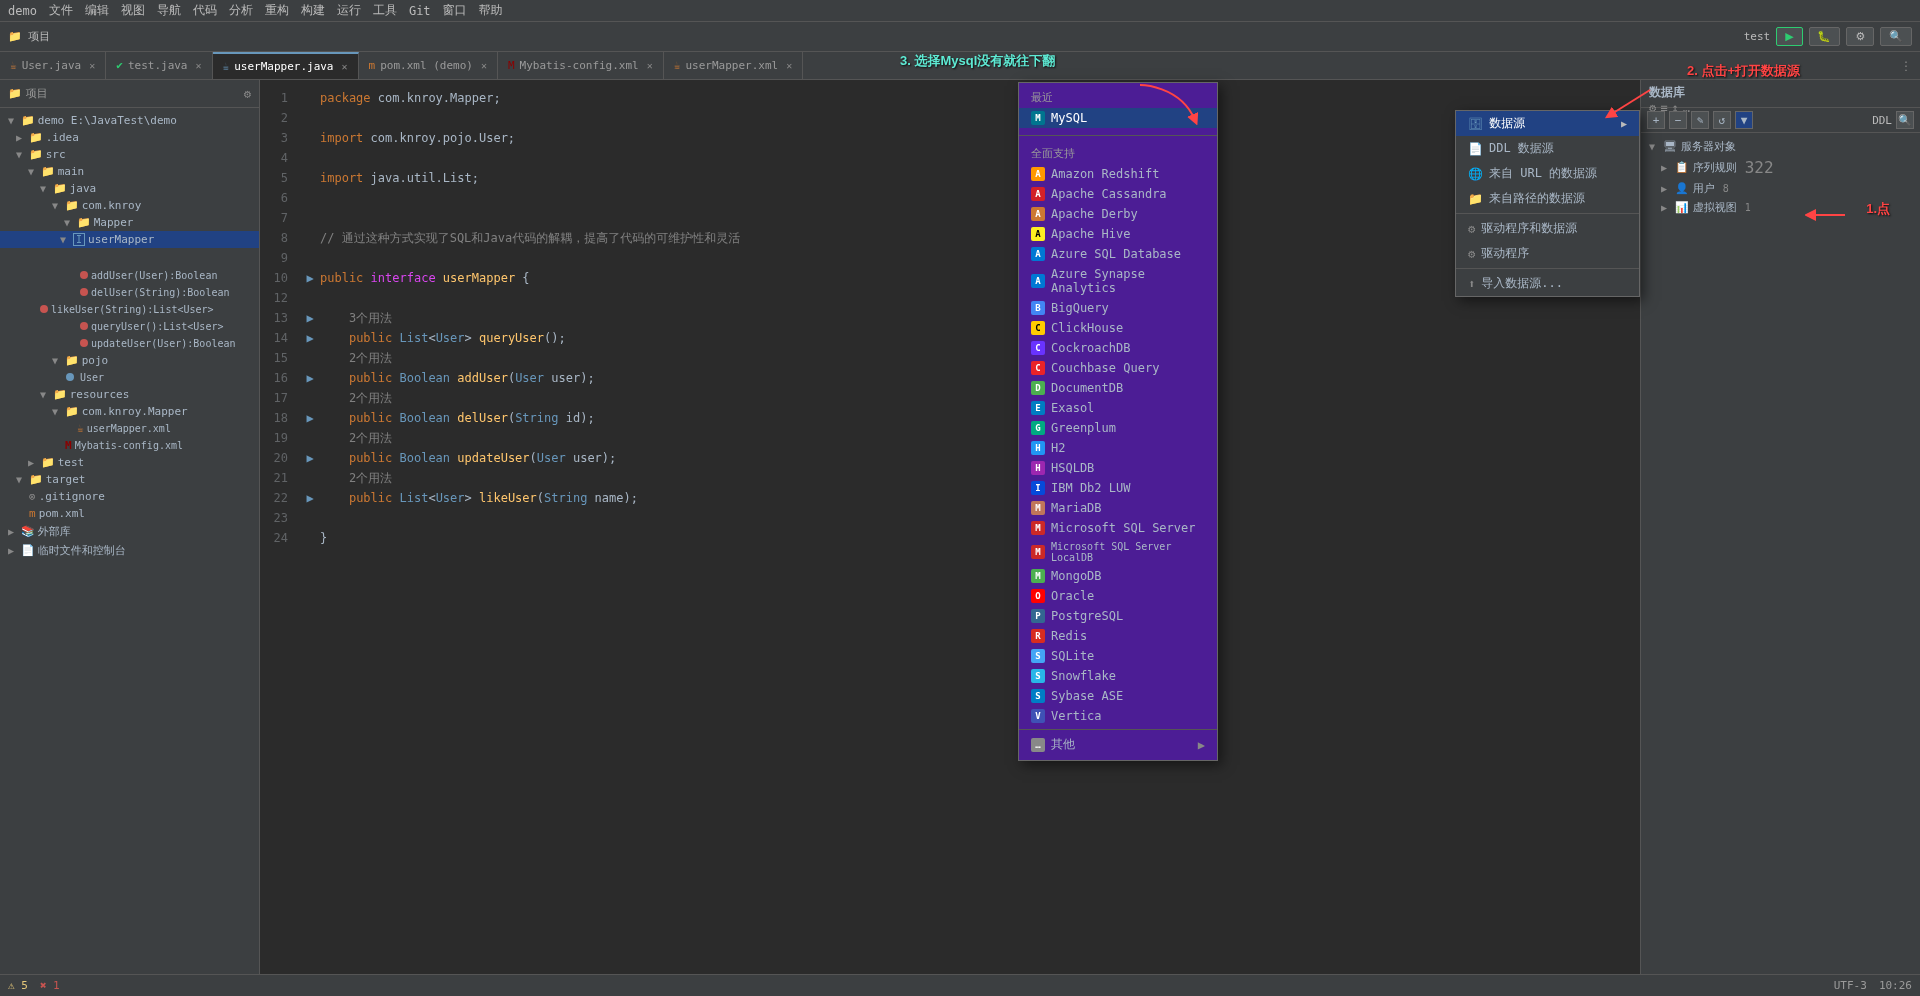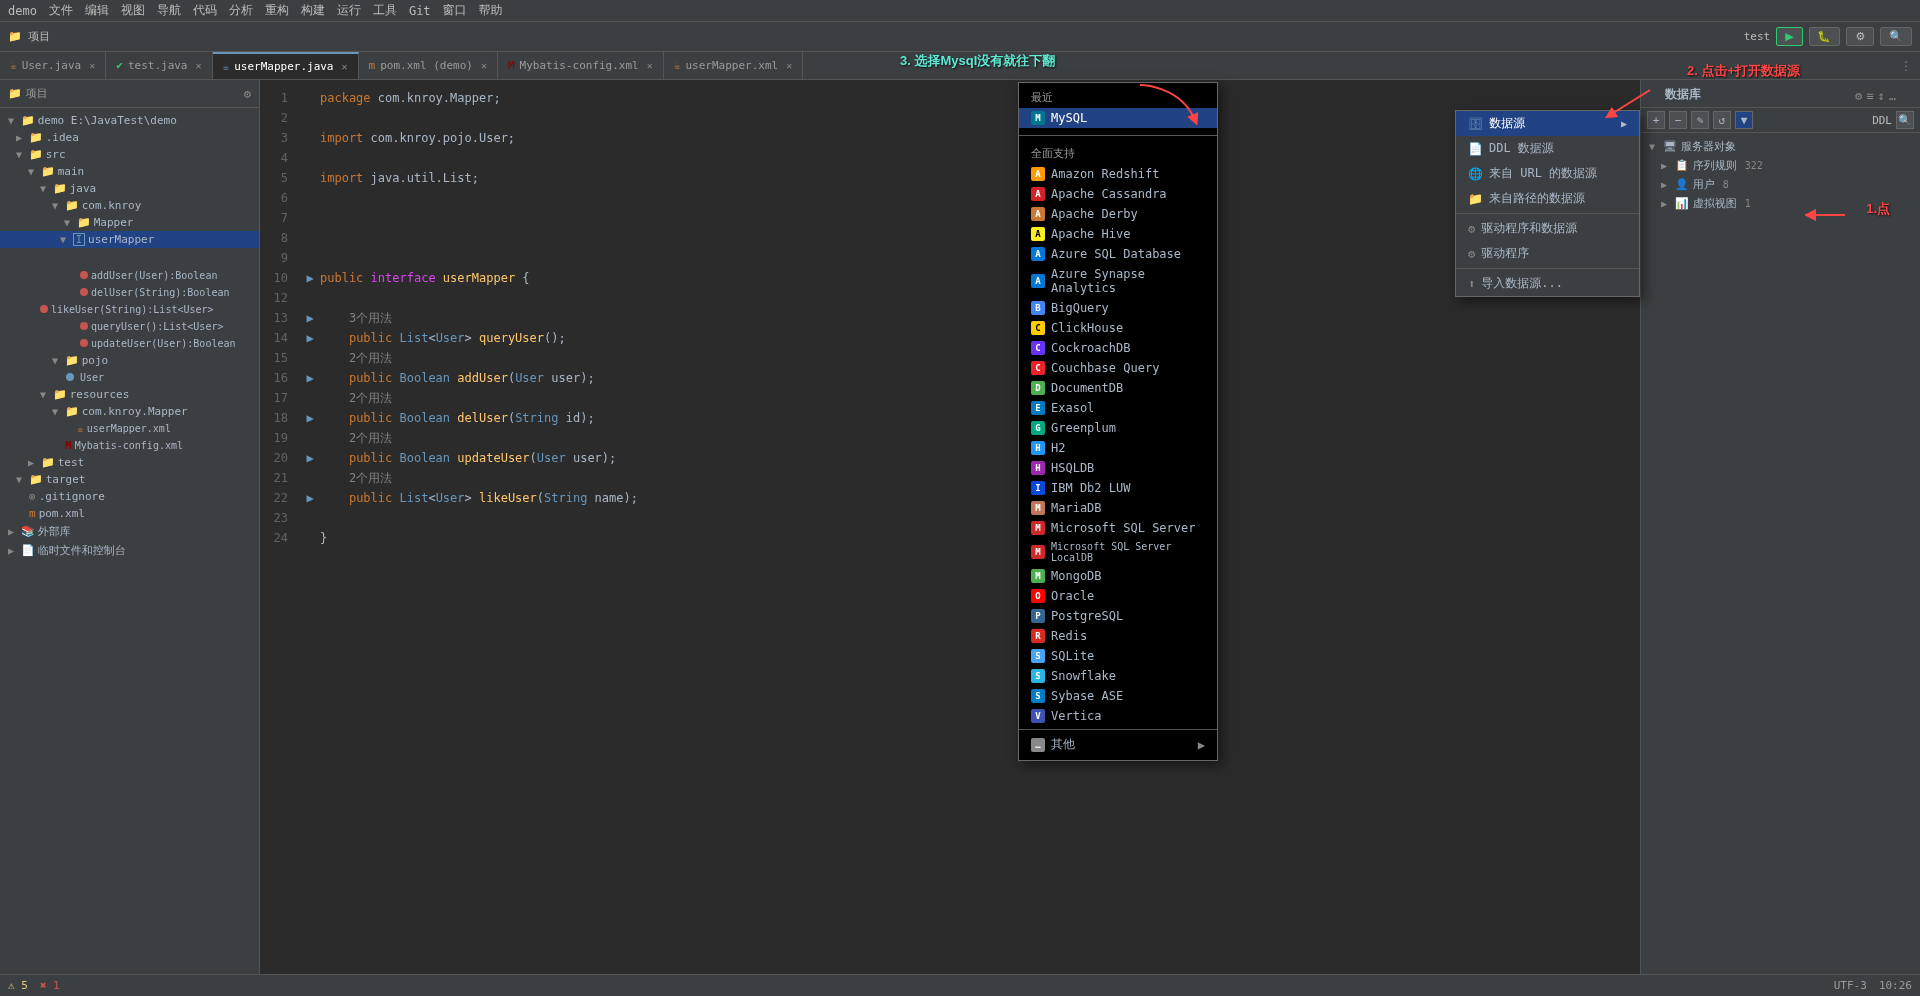--- a/index.html
+++ b/index.html
@@ -187,26 +187,27 @@
     
     .db-panel {
       width: 280px;
       background: #3c3f41;
       border-left: 1px solid #555;
       display: flex;
       flex-direction: column;
     }
     .db-panel-header {
       background: #3c3f41;
-      padding: 4px 24px;
-      display: flex;
-      align-items: flex-end;
+      padding: 4px 8px;
+      display: flex;
+      align-items: flex-start;
       justify-content: space-between;
       border-bottom: 1px solid #555;
       height: 28px;
+      flex-direction: column;
     }
     .db-panel-title {
       font-size: 12px;
       color: #a9b7c6;
       font-weight: bold;
     }
     .db-toolbar {
       display: flex;
       align-items: center;
       padding: 3px 6px;
@@ -240,21 +241,21 @@
       color: #a9b7c6;
     }
     .db-indent-1 { padding-left: 20px; }
 
     
     .dropdown-overlay {
       position: absolute;
       top: 82px;
       left: 1018px;
       width: 200px;
-      background: #000000;
+      background: #4c1d95;
       border: 1px solid #666;
       box-shadow: 4px 4px 12px rgba(0,0,0,0.5);
       z-index: 100;
       font-size: 12px;
     }
     .dropdown-section {
       padding: 4px 0;
     }
     .dropdown-section-label {
       padding: 3px 12px;
@@ -618,20 +619,21 @@
         <span class="line-marker"></span>
         <span class="line-content"></span>
       </div>
       <div class="line">
         <span class="line-num">7</span>
         <span class="line-marker"></span>
       </div>
       <div class="line">
         <span class="line-num">8</span>
         <span class="line-marker"></span>
+        <span class="line-content comment">// 通过这种方式实现了SQL和Java代码的解耦，提高了代码的可维护性和灵活</span>
       </div>
       <div class="line">
         <span class="line-num">9</span>
         <span class="line-marker"></span>
         <span class="line-content"></span>
       </div>
       <div class="line">
         <span class="line-num">10</span>
         <span class="line-marker" style="color:#6897bb;">▶</span>
         <span class="line-content"><span class="kw">public</span> <span class="interface-kw">interface</span> <span class="cls">userMapper</span> {</span>
@@ -727,21 +729,21 @@
     <div class="db-tree">
       <div class="db-item">
         <span class="arrow">▼</span>
         <span>🖥</span>
         <span>服务器对象</span>
       </div>
       <div class="db-item db-indent-1">
         <span class="arrow">▶</span>
         <span>📋</span>
         <span>序列规则</span>
-        <span style="color:#888; font-size:10px; margin-left:4px;">322</span>
+        <span style="color:#888; font-size:16px; margin-left:4px;">322</span>
       </div>
       <div class="db-item db-indent-1">
         <span class="arrow">▶</span>
         <span>👤</span>
         <span>用户</span>
         <span style="color:#888; font-size:10px; margin-left:4px;">8</span>
       </div>
       <div class="db-item db-indent-1">
         <span class="arrow">▶</span>
         <span>📊</span>

